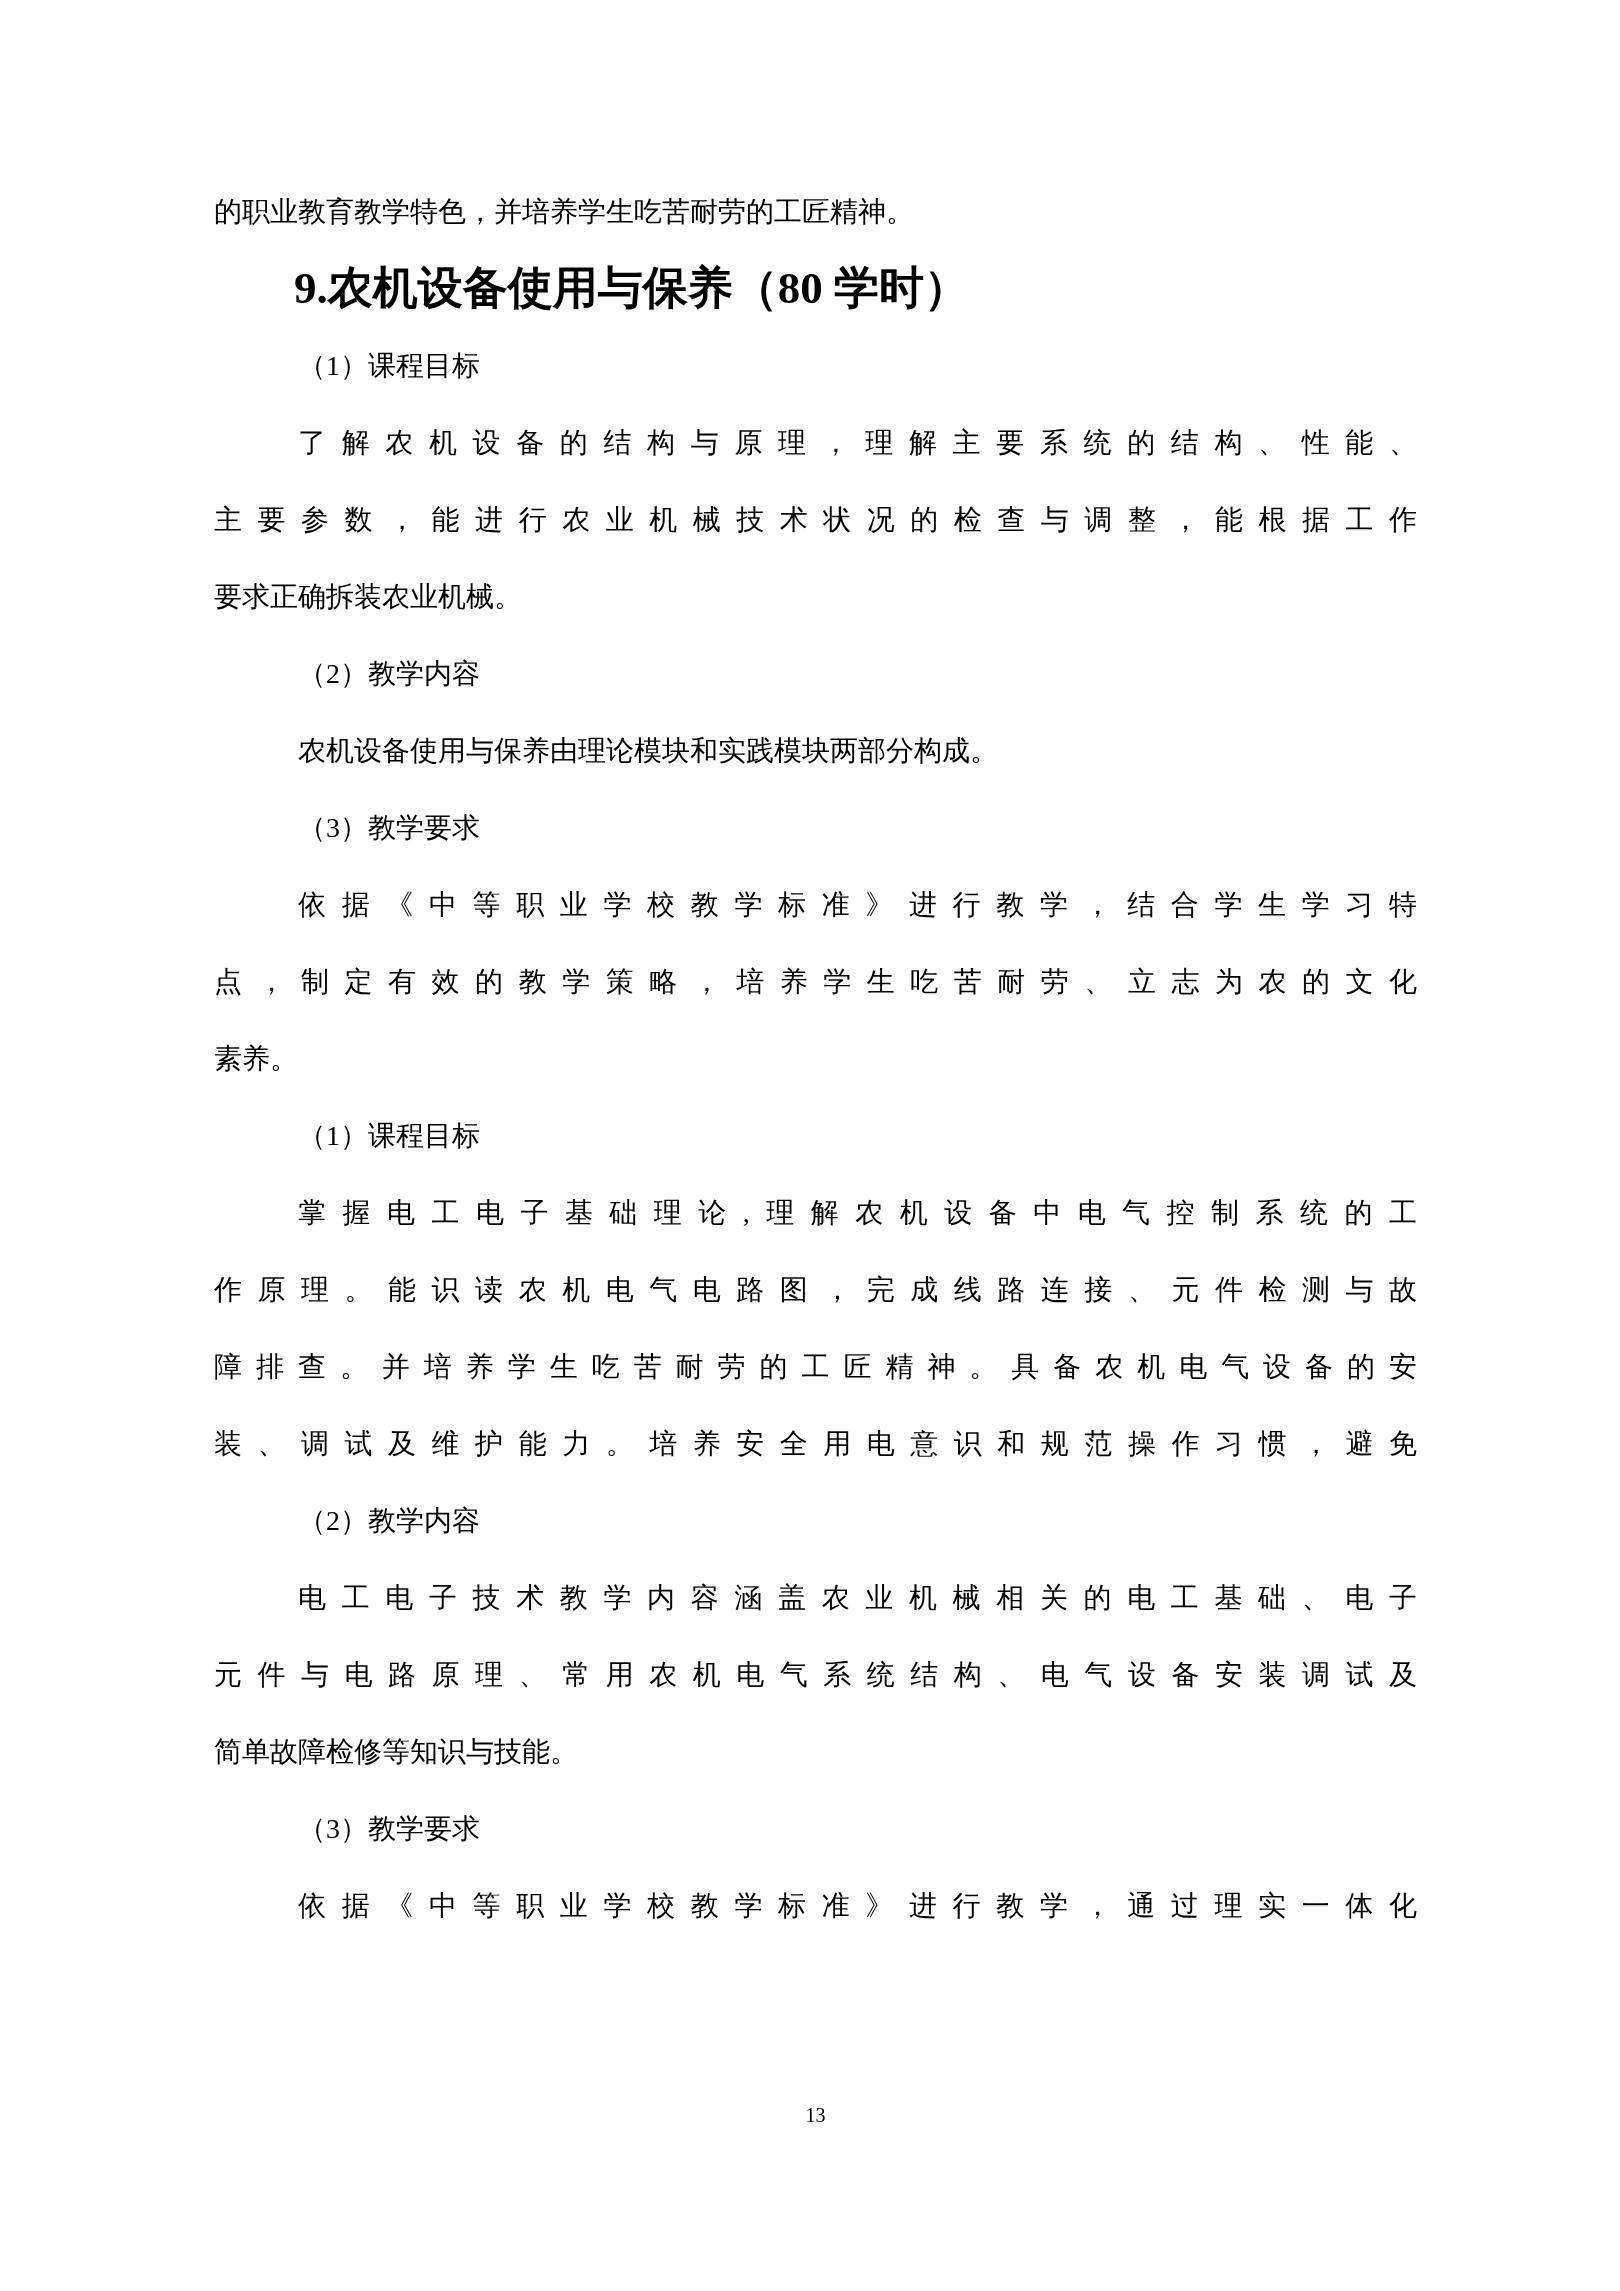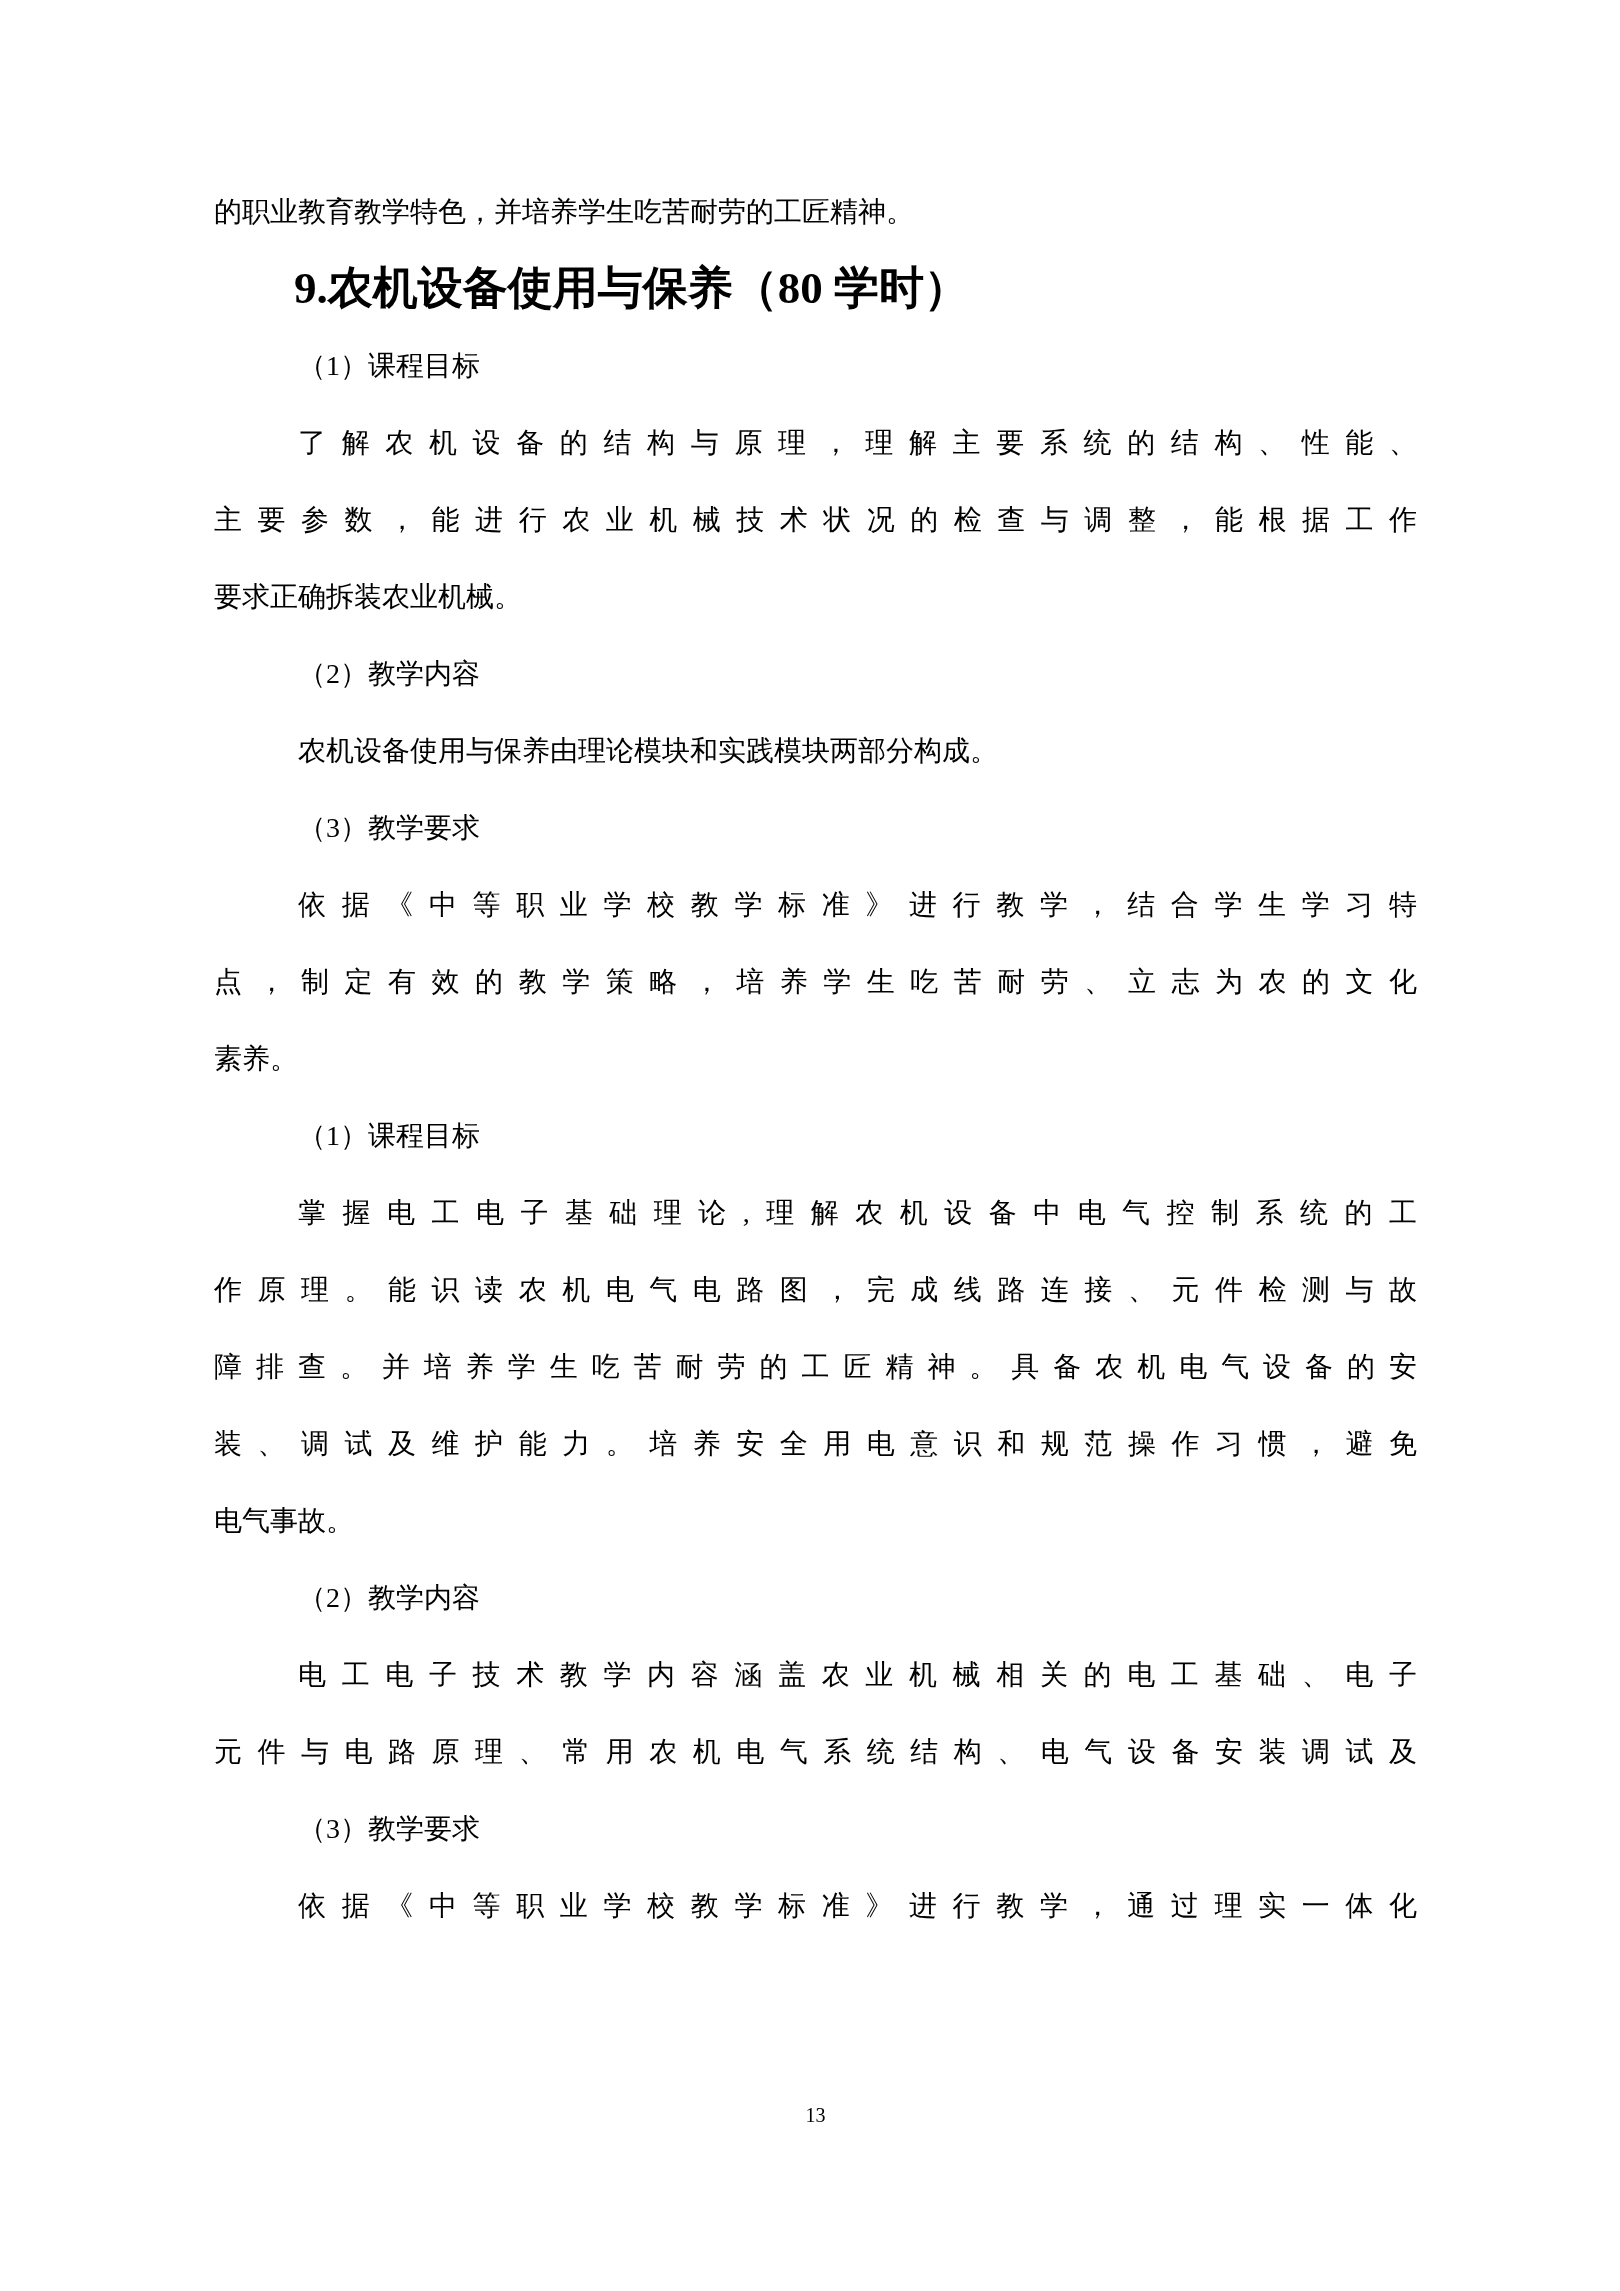--- a/index.html
+++ b/index.html
@@ -73,22 +73,22 @@
     <div class="line indent">农机设备使用与保养由理论模块和实践模块两部分构成。</div>
     <div class="line indent">（3）教学要求</div>
     <div class="line indent just">依据《中等职业学校教学标准》进行教学，结合学生学习特</div>
     <div class="line just">点，制定有效的教学策略，培养学生吃苦耐劳、立志为农的文化</div>
     <div class="line">素养。</div>
     <div class="line indent">（1）课程目标</div>
     <div class="line indent just">掌握电工电子基础理论,理解农机设备中电气控制系统的工</div>
     <div class="line just">作原理。能识读农机电气电路图，完成线路连接、元件检测与故</div>
     <div class="line just">障排查。并培养学生吃苦耐劳的工匠精神。具备农机电气设备的安</div>
     <div class="line just">装、调试及维护能力。培养安全用电意识和规范操作习惯，避免</div>
-    <div class="line">电气事故。</div>
     <div class="line indent">（2）教学内容</div>
     <div class="line indent just">电工电子技术教学内容涵盖农业机械相关的电工基础、电子</div>
     <div class="line just">元件与电路原理、常用农机电气系统结构、电气设备安装调试及</div>
+    <div class="line">简单故障检修等知识与技能。</div>
     <div class="line indent">（3）教学要求</div>
     <div class="line indent just">依据《中等职业学校教学标准》进行教学，通过理实一体化</div>
   </div>
   <div class="page-number">13</div>
 </div>
 
 
 </body></html>

